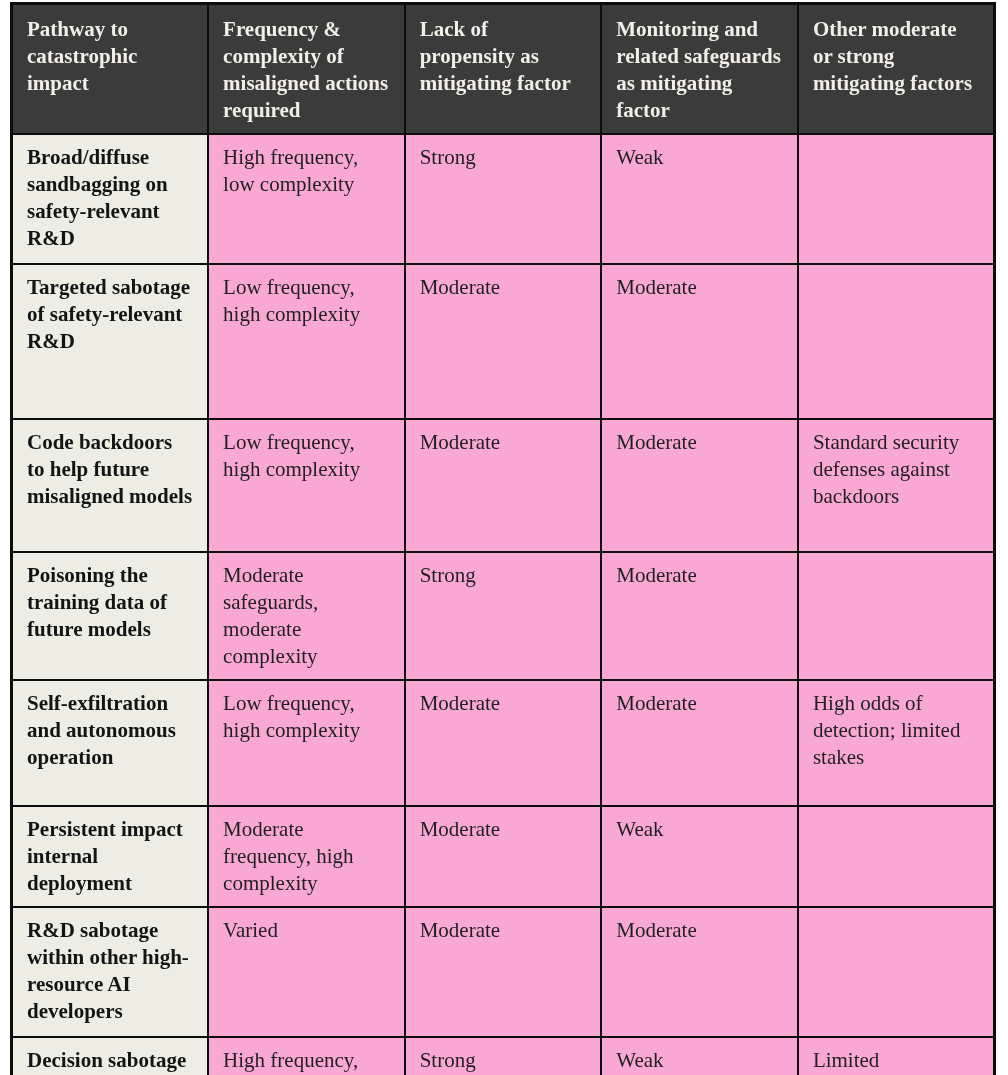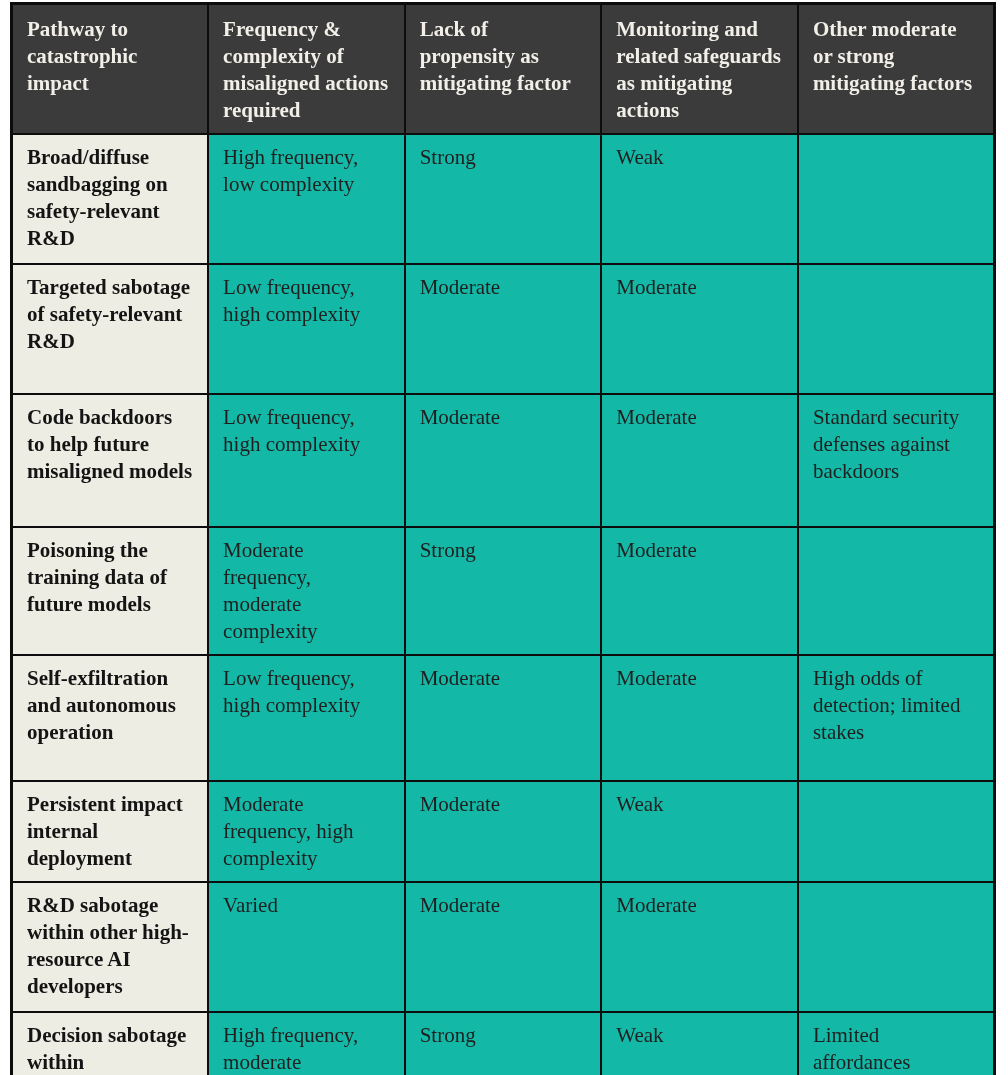--- a/index.html
+++ b/index.html
@@ -42,69 +42,69 @@
     color: var(--header-text, #f2efe9);
     font-weight: bold;
     padding-top: 11px;
   }
   table.risk-table tbody th.row-label {
     background: var(--label-bg, #eeede3);
     color: var(--label-text, #141414);
     font-weight: bold;
   }
   table.risk-table tbody td {
-    background: #14b8a6;
+    background: #f9a8d4;
   }
 </style>
 </head>
 <body>
 
 <div class="page">
   <table class="risk-table">
     <colgroup>
       <col>
         <col>
         <col>
         <col>
         <col>
     </colgroup>
     <thead>
       <tr id="header-row" style="height: 126px;">
           <th scope="col">Pathway to catastrophic impact</th>
           <th scope="col">Frequency &amp; complexity of misaligned actions required</th>
           <th scope="col">Lack of propensity as mitigating factor</th>
-          <th scope="col">Monitoring and related safeguards as mitigating actions</th>
+          <th scope="col">Monitoring and related safeguards as mitigating factor</th>
           <th scope="col">Other moderate or strong mitigating factors</th>
         </tr>
     </thead>
     <tbody id="table-body">
         <tr style="height: 130px;">
           <th scope="row" class="row-label">Broad/diffuse sandbagging on safety-relevant R&amp;D</th>
           <td>High frequency, low complexity</td>
           <td>Strong</td>
           <td>Weak</td>
           <td></td>
         </tr>
-        <tr style="height: 130px;">
+        <tr style="height: 155px;">
           <th scope="row" class="row-label">Targeted sabotage of safety-relevant R&amp;D</th>
           <td>Low frequency, high complexity</td>
           <td>Moderate</td>
           <td>Moderate</td>
           <td></td>
         </tr>
         <tr style="height: 133px; margin-top: 8px;">
           <th scope="row" class="row-label">Code backdoors to help future misaligned models</th>
           <td>Low frequency, high complexity</td>
           <td>Moderate</td>
           <td>Moderate</td>
           <td>Standard security defenses against backdoors</td>
         </tr>
         <tr style="height: 123px;">
           <th scope="row" class="row-label">Poisoning the training data of future models</th>
-          <td>Moderate frequency, moderate complexity</td>
+          <td>Moderate safeguards, moderate complexity</td>
           <td>Strong</td>
           <td>Moderate</td>
           <td></td>
         </tr>
         <tr style="height: 126px;">
           <th scope="row" class="row-label">Self-exfiltration and autonomous operation</th>
           <td>Low frequency, high complexity</td>
           <td>Moderate</td>
           <td>Moderate</td>
           <td>High odds of detection; limited stakes</td>

